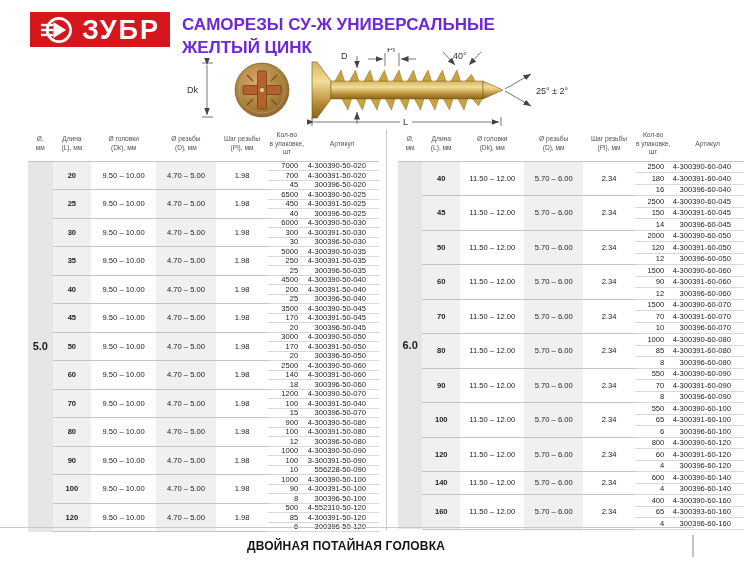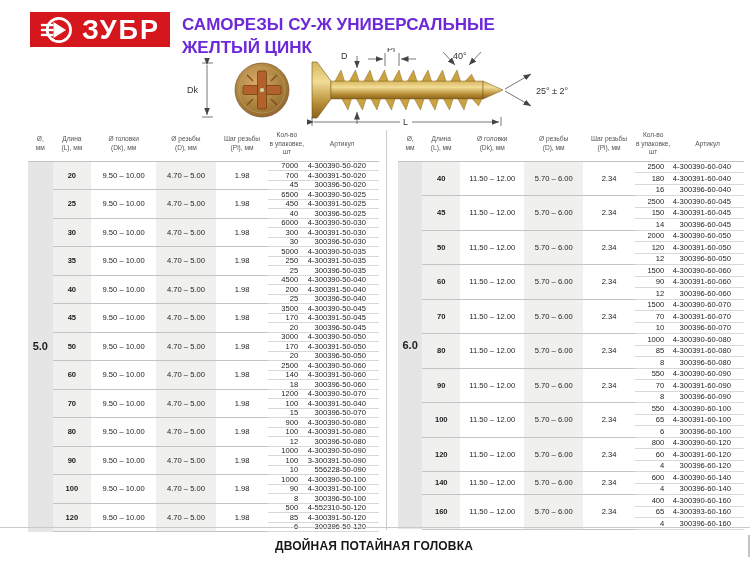--- a/index.html
+++ b/index.html
@@ -26,21 +26,21 @@
   .spec td.dia { font-size:11px; font-weight:700; background:#e5e5e5; }
   .spec td.len { font-weight:700; }
   .spec td.band { background:#f0f0ef; }
   .spec td.len, .spec td.rng { border-bottom:1px solid #c4c4c4; }
   .spec td.qty { text-align:right; padding-right:7px;  border-bottom:1px solid #d8d8d8; }
   .spec td.art { text-align:right; padding-right:13px; border-bottom:1px solid #d8d8d8; }
   .t5 td.qty, .t5 td.art { height:9.5px; }
   .t6 td.qty, .t6 td.art { height:11.5px; }
 
   
-  .footer { position:absolute; left:0; top:527px; width:750px; height:36px; border-top:1px solid #c9c9c9; display:flex; align-items:center; }
+  .footer { position:absolute; left:0; top:527px; width:694px; height:36px; border-top:1px solid #c9c9c9; display:flex; align-items:center; }
   .fitem { flex:1; text-align:center; font-size:12px; font-weight:700; color:#161616; letter-spacing:0.2px; }
   .fsep { width:1px; height:22px; background:#c4c4c4; }
 </style>
 </head>
 <body>
 
 <div class="logo">
   <svg width="36" height="36" viewBox="0 0 40 40">
     <circle cx="21" cy="20" r="13" fill="none" stroke="#ffffff" stroke-width="3"></circle>
     <line x1="1" y1="14.5" x2="15" y2="14.5" stroke="#ffffff" stroke-width="2.6"></line>

